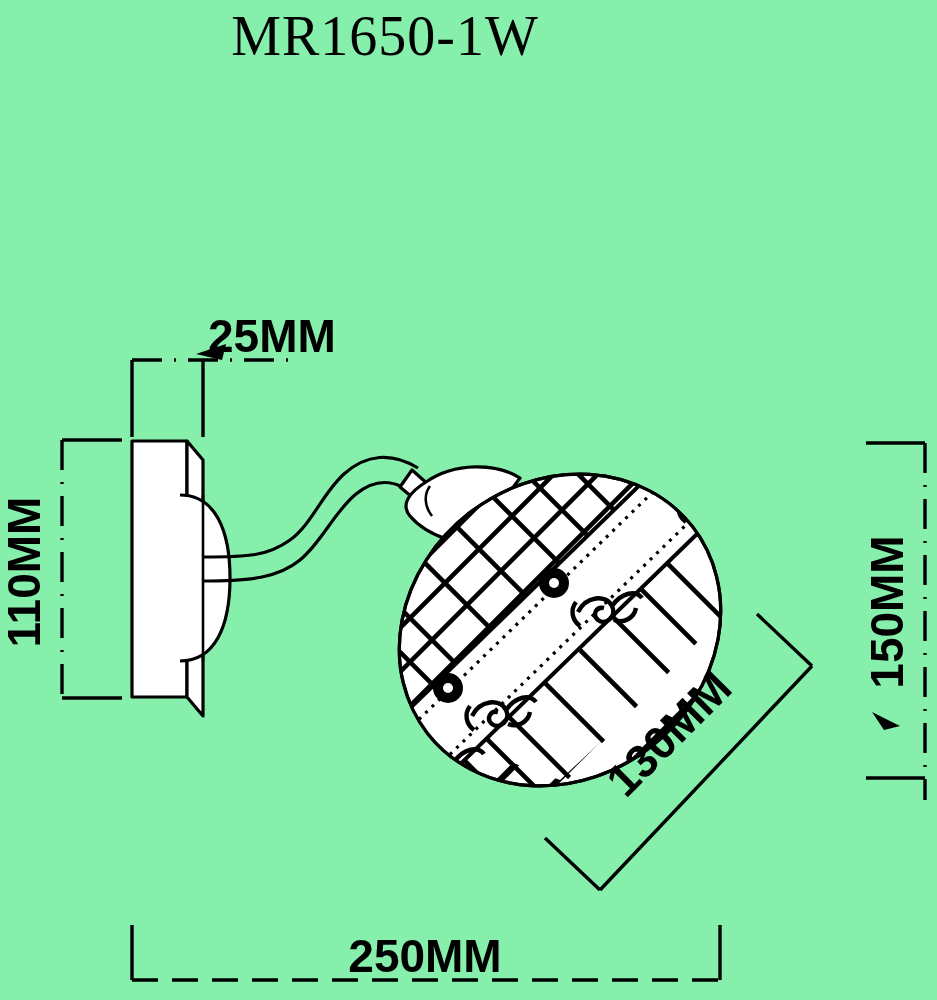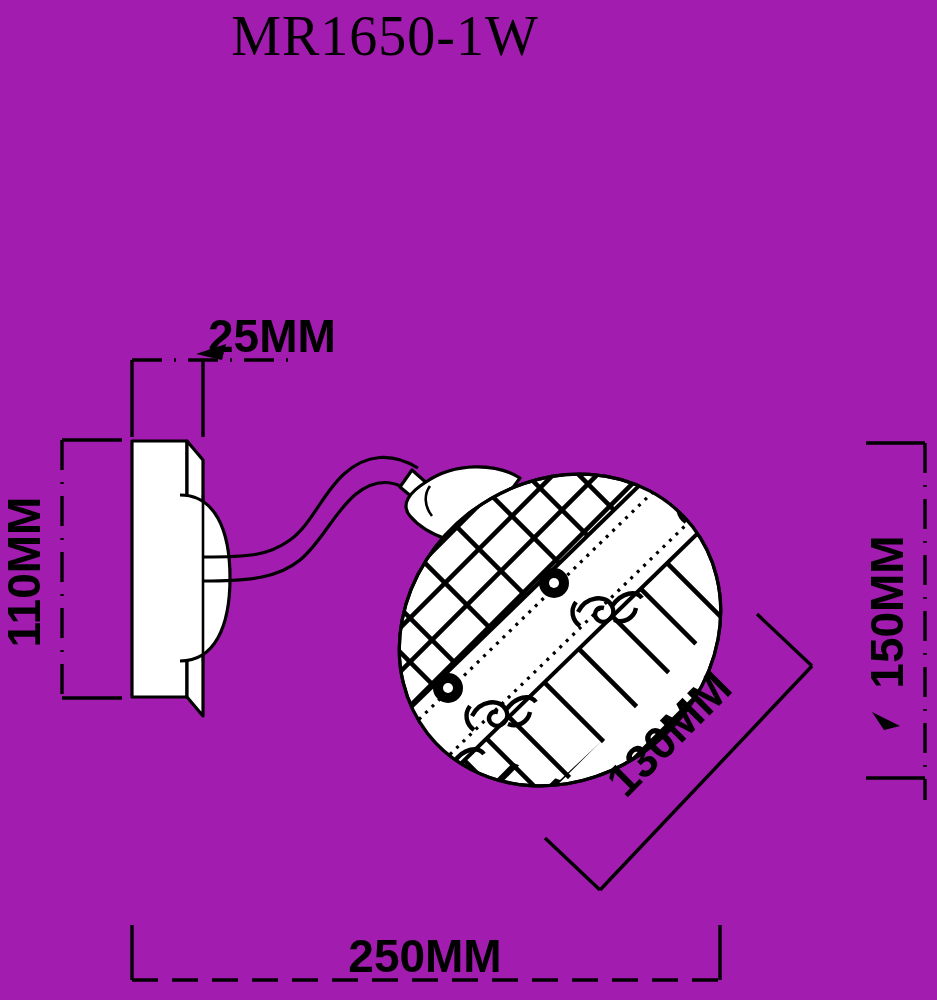--- a/index.html
+++ b/index.html
@@ -9,21 +9,21 @@
     background: #ffffff;
   }
   body {
     font-family: "Liberation Sans", sans-serif;
     -webkit-font-smoothing: antialiased;
   }
   #page {
     position: relative;
     width: 937px;
     height: 1000px;
-    background: #a21caf;
+    background: #86efac;
     overflow: hidden;
   }
   #drawing-svg {
     position: absolute;
     left: 0;
     top: 0;
     width: 937px;
     height: 1000px;
     display: block;
   }

